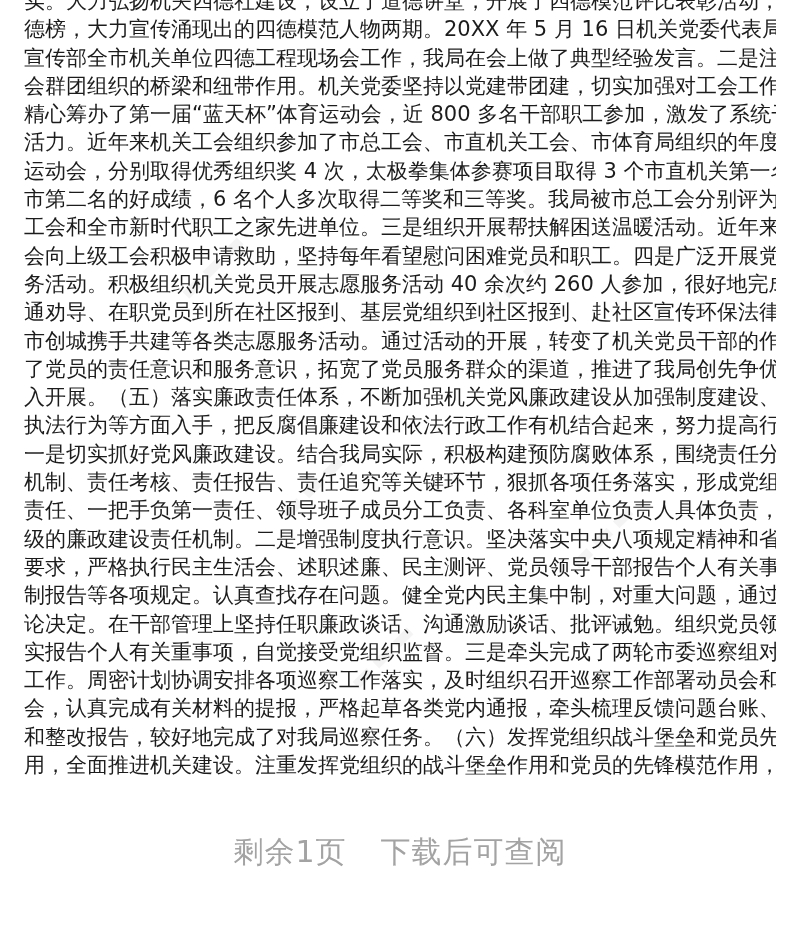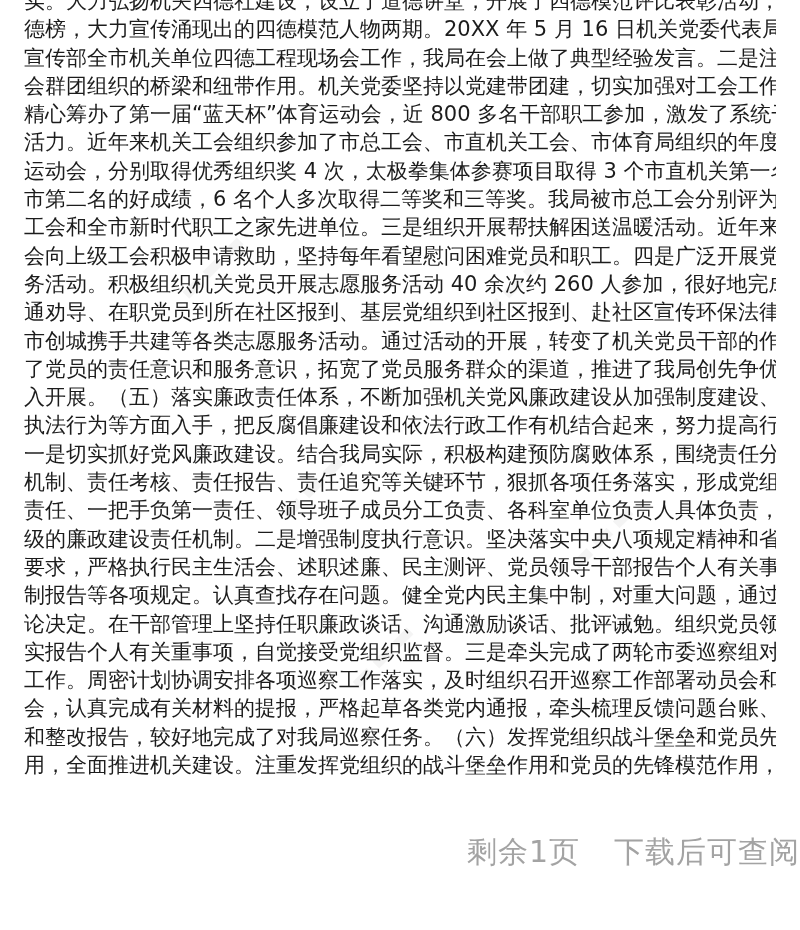--- a/index.html
+++ b/index.html
@@ -53,21 +53,21 @@
       letter-spacing: 4px;
     }
     .footer-banner {
       position: absolute;
       left: 0;
       top: 800px;
       width: 800px;
       height: 130px;
       display: flex;
       align-items: center;
-      justify-content: flex-end;
+      justify-content: center;
       background: #ffffff;
     }
     .footer-text {
       color: #a3a3a3;
       font-size: 30px;
       letter-spacing: 1px;
       margin-top: -26px;
     }
     .footer-gap {
       display: inline-block;

